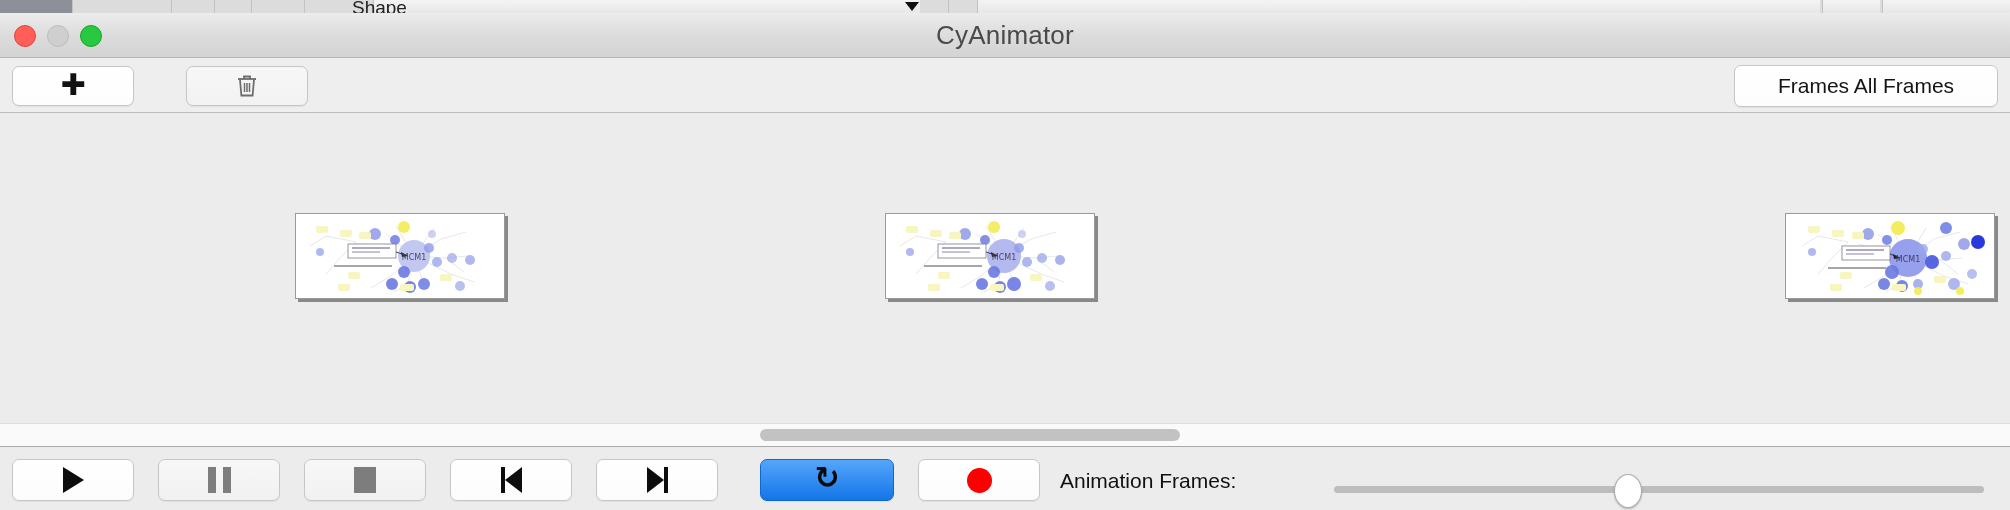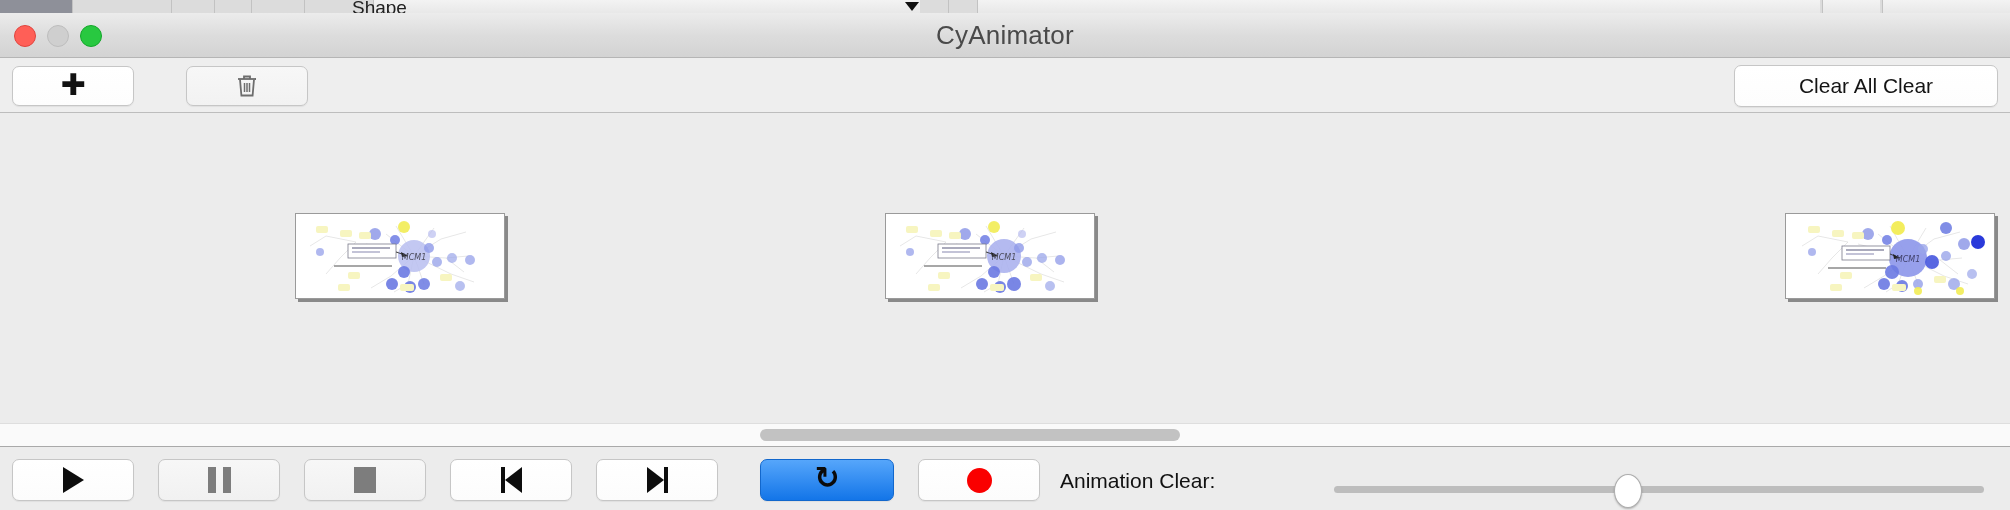--- a/index.html
+++ b/index.html
@@ -42,21 +42,21 @@
   .btn.white{background:linear-gradient(to bottom,#ffffff 0%,#fdfdfd 100%);}
   .btn.grey{background:linear-gradient(to bottom,#f7f7f7 0%,#f2f2f2 100%);}
   #add-btn{left:12px;top:8px;width:120px;height:38px;}
   #del-btn{left:186px;top:8px;width:120px;height:38px;}
   .plus{font-size:30px;font-weight:700;color:#111;line-height:1;margin-top:-3px;}
   #clear-btn{right:12px;top:7px;width:262px;height:40px;}
   #clear-btn span{font-size:21px;color:#141414;}
 
   
   .timeline{position:absolute;left:0;top:113px;width:2010px;height:310px;
-    background:#ececec;overflow:hidden;font-style:italic;}
+    background:#ececec;overflow:hidden;}
 
   .thumb{position:absolute;width:208px;height:84px;background:#fff;
     border:1px solid #9a9a9a;box-shadow:3px 3px 0 rgba(120,120,120,.85);
     overflow:hidden;}
   .thumb svg{display:block;width:208px;height:84px;}
 
   
   .hscroll{position:absolute;left:0;top:423px;width:2010px;height:22px;
     background:#fafafa;border-top:1px solid #dedede;border-bottom:1px solid #c9c9c9;}
   .hthumb{position:absolute;left:760px;top:5px;width:420px;height:12px;
@@ -139,21 +139,21 @@
     </div>
     <div class="btn grey" id="del-btn">
       <svg width="24" height="26" viewBox="0 0 24 26">
         <path d="M3 6 H21" stroke="#6d6d6d" stroke-width="1.8" fill="none"></path>
         <path d="M9 6 V3.5 H15 V6" stroke="#6d6d6d" stroke-width="1.8" fill="none"></path>
         <path d="M5 6.5 L6.4 22.5 H17.6 L19 6.5" stroke="#6d6d6d" stroke-width="1.8" fill="none"></path>
         <path d="M9.5 10 V19 M12 10 V19 M14.5 10 V19" stroke="#6d6d6d" stroke-width="1.5" fill="none"></path>
       </svg>
     </div>
     <div class="btn white" id="clear-btn">
-      <span>Clear All Clear</span>
+      <span>Frames All Frames</span>
     </div>
   </div>
 
   <div class="timeline">
 
     <div class="thumb" style="left:295px;top:100px;">
       <svg viewBox="0 0 208 84">
         <rect width="208" height="84" fill="#ffffff"></rect>
         <g stroke="#cfcfcf" stroke-width="0.5" fill="none">
           <path d="M118 42 L90 20 M118 42 L70 30 M118 42 L95 62 M118 42 L112 70 M118 42 L128 70 M118 42 L150 44 M118 42 L145 25 M118 42 L155 60 M118 42 L100 12 M118 42 L138 14 M60 28 L30 22 M60 28 L44 44 M30 22 L14 32 M150 44 L172 42 M150 44 L168 58 M155 60 L178 68 M145 25 L170 18 M95 62 L75 74 M44 44 L30 60 M112 70 L98 78"></path>
@@ -313,19 +313,19 @@
           <i></i>
           <b></b>
         </span>
     </div>
     <div class="cbtn blue" id="loop-btn">
       <span class="ico-loop">↻</span>
     </div>
     <div class="cbtn white" id="record-btn">
       <span class="ico-record"></span>
     </div>
-    <div class="speed-label">Animation Clear:</div>
+    <div class="speed-label">Animation Frames:</div>
     <div class="slider">
       <div class="sthumb" style="left: 279.5px;"></div>
     </div>
   </div>
 
 </div>
 
 </body></html>

